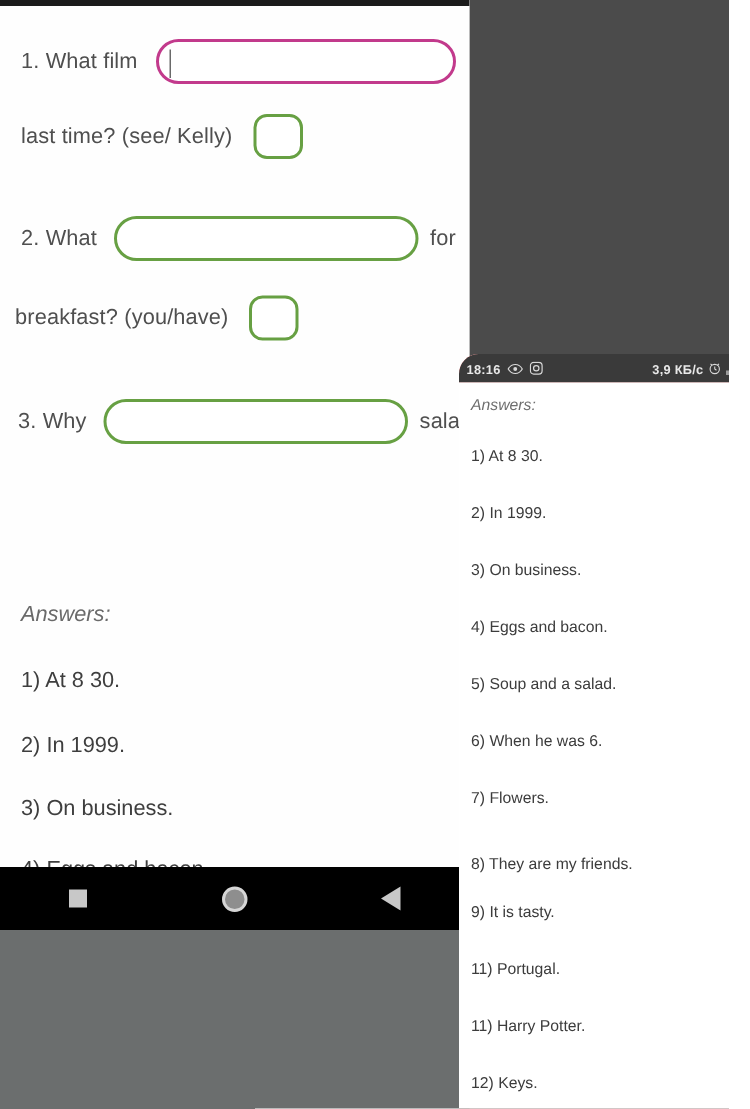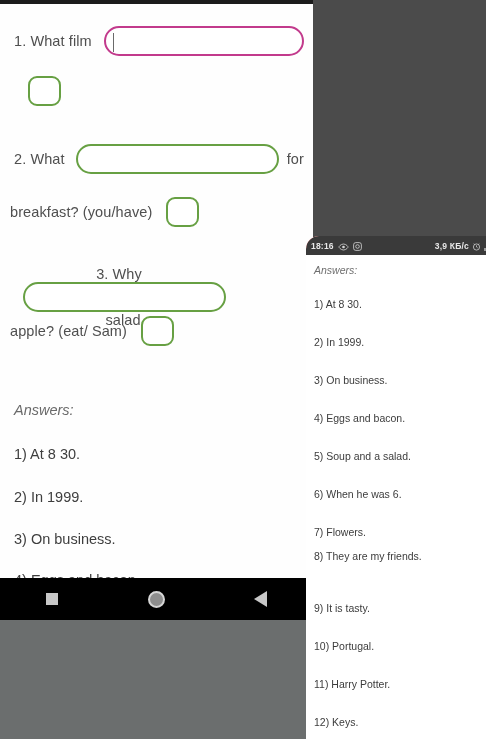--- a/index.html
+++ b/index.html
@@ -107,21 +107,21 @@
   #input1    { width: 200px; margin-left: 12px; }
   #row1b     { left: 14px;  top: 72px; }
   #input1b   { margin-left: 14px; }
 
   #row2      { left: 14px;  top: 140px; }
   #input2    { width: 203px; margin-left: 11px; }
   #row2-for  { margin-left: 8px; }
   #row2b     { left: 10px;  top: 193px; }
   #input2b   { margin-left: 14px; }
 
-  #row3      { left: 12px;  top: 262px; flex-direction: column; }
+  #row3      { left: 12px;  top: 262px; }
   #input3    { width: 203px; margin-left: 11px; }
   #row3-this { margin-left: 8px; }
   #row3b     { left: 10px;  top: 312px; }
   #input3b   { margin-left: 14px; }
 
   #answers-label-left {
     position: absolute;
     left: 14px; top: 398px;
     font-size: 14.5px;
     font-style: italic;
@@ -255,41 +255,38 @@
 
     <div class="worksheet">
 
       <div class="q-row" id="row1">
         <span class="q-text">1. What film</span>
         <div class="blank-long focused" id="input1">
           <span class="caret"></span>
         </div>
       </div>
       <div class="q-row" id="row1b">
+        <span class="q-text">last time? (see/ Kelly)</span>
         <div class="blank-small" id="input1b"></div>
       </div>
 
       <div class="q-row" id="row2">
         <span class="q-text">2. What</span>
         <div class="blank-long" id="input2"></div>
         <span class="q-text" id="row2-for">for</span>
       </div>
       <div class="q-row" id="row2b">
         <span class="q-text">breakfast? (you/have)</span>
         <div class="blank-small" id="input2b"></div>
       </div>
 
       <div class="q-row" id="row3">
         <span class="q-text">3. Why</span>
         <div class="blank-long" id="input3"></div>
         <span class="q-text" id="row3-this">salad</span>
-      </div>
-      <div class="q-row" id="row3b">
-        <span class="q-text">apple? (eat/ Sam)</span>
-        <div class="blank-small" id="input3b"></div>
       </div>
 
       <div id="answers-label-left">Answers:</div>
 
       <div class="ans-left" style="top:442px;">1) At 8 30.</div>
       <div class="ans-left" style="top:485px;">2) In 1999.</div>
       <div class="ans-left" style="top:527px;">3) On business.</div>
       <div class="ans-left" style="top:568px;">4) Eggs and bacon.</div>
     </div>
 
@@ -347,21 +344,21 @@
     <div id="right-body">
       <div id="answers-label-right">Answers:</div>
 
       <div class="ans-right" style="top:43px;">1) At 8 30.</div>
       <div class="ans-right" style="top:81px;">2) In 1999.</div>
       <div class="ans-right" style="top:119px;">3) On business.</div>
       <div class="ans-right" style="top:157px;">4) Eggs and bacon.</div>
       <div class="ans-right" style="top:195px;">5) Soup and a salad.</div>
       <div class="ans-right" style="top:233px;">6) When he was 6.</div>
       <div class="ans-right" style="top:271px;">7) Flowers.</div>
-      <div class="ans-right" style="top:295px;">8) They are my friends.</div>
+      <div class="ans-right" style="top:315px;">8) They are my friends.</div>
       <div class="ans-right" style="top:347px;">9) It is tasty.</div>
-      <div class="ans-right" style="top:385px;">10) Portugal.</div>
+      <div class="ans-right" style="top:385px;">11) Portugal.</div>
       <div class="ans-right" style="top:423px;">11) Harry Potter.</div>
       <div class="ans-right" style="top:461px;">12) Keys.</div>
     </div>
   </div>
 
 </div>
 
 </body></html>

